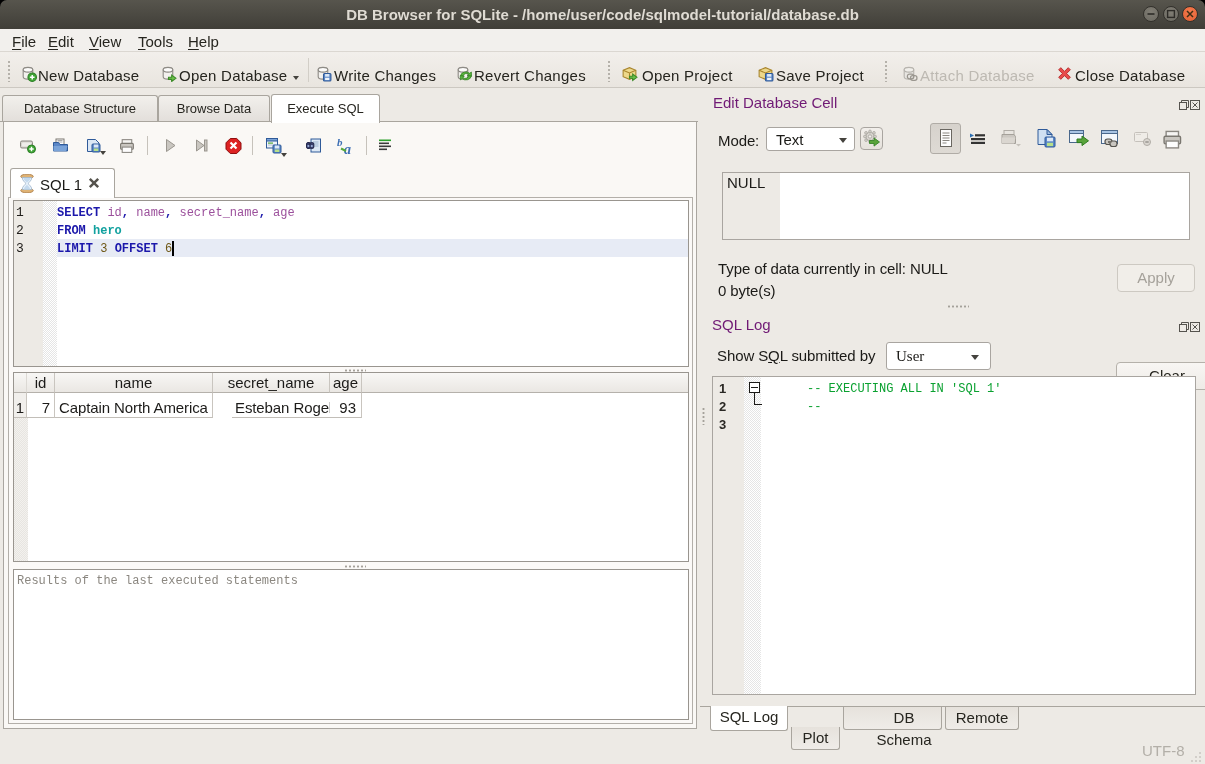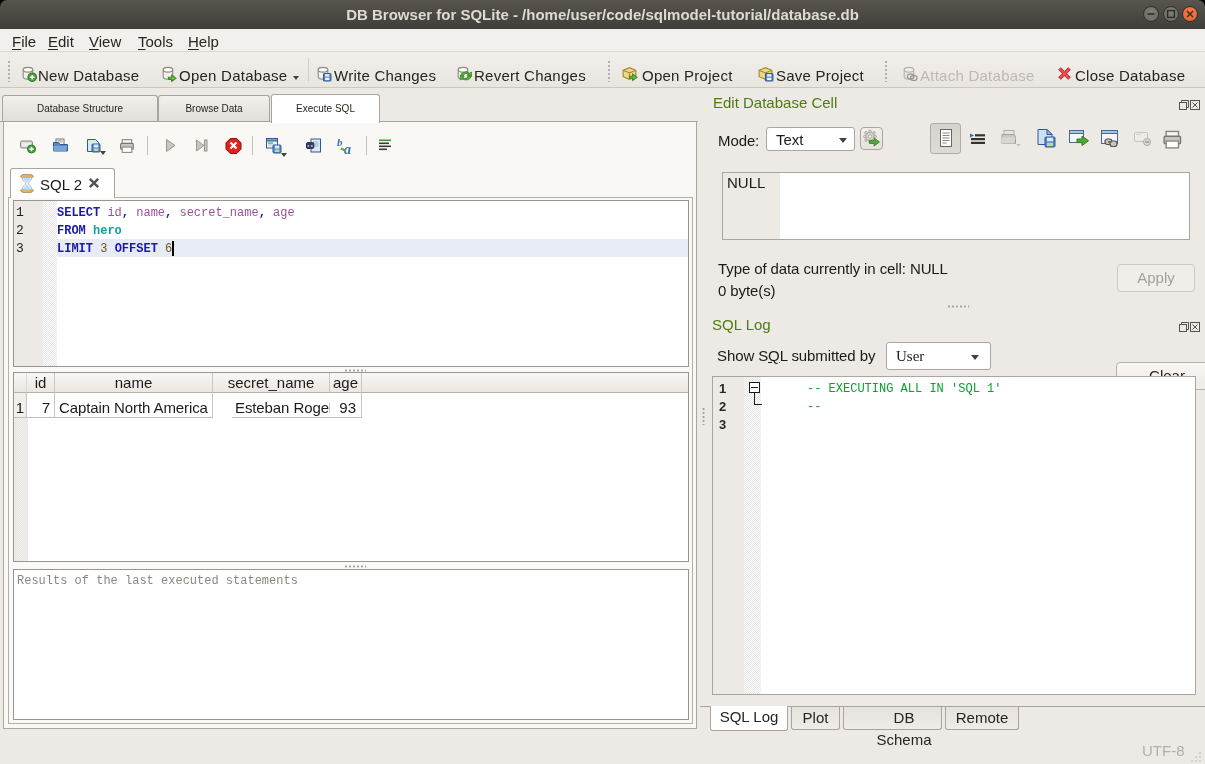--- a/index.html
+++ b/index.html
@@ -17,21 +17,21 @@
   .menuitem{top:33px;font-size:15px;color:#26251f;}
   .menuitem u{text-decoration-thickness:1px;text-underline-offset:2px;}
   
   #toolbar{left:0;top:52px;width:1205px;height:36px;background:linear-gradient(#f2efeb,#e9e5df);border-bottom:1px solid #ccc8c1;box-sizing:border-box;}
   .tbtext{top:67px;font-size:15px;letter-spacing:0.25px;color:#26251f;}
   .tbtext.dis{color:#bdb9b2;}
   .tbicon{top:65px;width:16px;height:16px;}
   .tbsep{top:58px;width:1px;height:24px;background:#d2cec7;}
   .tbhandle{top:60px;width:4px;height:22px;background-image:radial-gradient(circle,#b5b1aa 1px,transparent 1.2px);background-size:4px 4px;}
   
-  .maintab{top:95px;height:27px;box-sizing:border-box;border:1px solid #a9a59e;border-bottom:none;border-radius:3px 3px 0 0;background:linear-gradient(#f2f0ec,#e2deda);font-size:10px;color:#26251f;text-align:center;line-height:26px;}
+  .maintab{top:95px;height:27px;box-sizing:border-box;border:1px solid #a9a59e;border-bottom:none;border-radius:3px 3px 0 0;background:linear-gradient(#f2f0ec,#e2deda);font-size:13px;color:#26251f;text-align:center;line-height:26px;}
   #tabline{left:0;top:121px;width:698px;height:1px;background:#a9a59e;}
   #tab3{top:94px;height:29px;background:#fff;z-index:3;line-height:27px;}
   
   #lpane{left:3px;top:122px;width:694px;height:607px;border:1px solid #aaa6a0;border-top:none;box-sizing:border-box;background:#faf8f5;}
   #ipane{left:8px;top:197px;width:685px;height:527px;border:1px solid #b3afa9;box-sizing:border-box;background:#fbf9f7;}
   
   .sqlicon{top:137px;width:17px;height:17px;}
   .sqlsep{top:136px;width:1px;height:19px;background:#c6c2bb;}
   
   #sqltab{left:10px;top:168px;width:105px;height:30px;background:#fff;border:1px solid #a9a59e;border-bottom:none;border-radius:3px 3px 0 0;box-sizing:border-box;z-index:3;}
@@ -51,21 +51,21 @@
   .splitdots{width:22px;height:3px;background-image:radial-gradient(circle,#a5a19a 1px,transparent 1.2px);background-size:4px 3px;}
   
   #rtable{left:13px;top:372px;width:676px;height:190px;border:1px solid #99958f;box-sizing:border-box;background:#fff;}
   .th{top:373px;height:20px;box-sizing:border-box;background:linear-gradient(#f8f7f5,#eae7e3);border-right:1px solid #c9c5bf;border-bottom:1px solid #b5b1ab;font-size:15px;color:#1c1b19;text-align:center;line-height:19px;}
   .td{top:393px;height:25px;box-sizing:border-box;background:#fff;border-right:1px solid #c9c5bf;border-bottom:1px solid #c2beb8;font-size:15px;color:#1c1b19;line-height:24px;padding-top:3px;white-space:nowrap;}
   #rowhdrrest{left:14px;top:418px;width:14px;height:143px;background-color:#f3f1ee;background-image:linear-gradient(45deg,#e7e5e1 25%,transparent 25%,transparent 75%,#e7e5e1 75%),linear-gradient(45deg,#e7e5e1 25%,transparent 25%,transparent 75%,#e7e5e1 75%);background-size:2px 2px;background-position:0 0,1px 1px;}
   
   #rmsg{left:13px;top:569px;width:676px;height:151px;border:1px solid #99958f;box-sizing:border-box;background:#fff;}
   #rmsgtext{left:17px;top:574px;font:12px "Liberation Mono",monospace;color:#8b8780;text-align:center;}
   
-  .docktitle{font-size:15px;color:#4d7c0f;}
+  .docktitle{font-size:15px;color:#701a75;}
   .dockbtn{width:10px;height:10px;}
   .label14{font-size:15px;color:#1b1a17;letter-spacing:-0.1px;}
   .combo{box-sizing:border-box;background:#fff;border:1px solid #a9a5a0;border-radius:3px;font-size:15px;color:#1b1a17;}
   .combo .arr{position:absolute;width:0;height:0;border-left:4px solid transparent;border-right:4px solid transparent;border-top:5px solid #44423d;}
   .btn{box-sizing:border-box;border-radius:4px;font-size:15px;text-align:center;}
   #applybtn{left:1117px;top:264px;width:78px;height:28px;background:#f1eee9;border:1px solid #cdc9c2;color:#a5a19a;line-height:26px;}
   #clearbtn{left:1116px;top:342px;width:102px;height:28px;background:linear-gradient(#f8f6f3,#eeebe6);border:1px solid #b5b1aa;color:#26251f;line-height:26px;margin-top:20px;}
   #nullbox{left:722px;top:172px;width:468px;height:68px;border:1px solid #a9a5a0;box-sizing:border-box;background:#fff;}
   #nullstrip{left:723px;top:173px;width:57px;height:66px;background:#EDEAE5;}
   #nulltext{left:727px;top:174px;font-size:15px;color:#1b1a17;}
@@ -249,21 +249,21 @@
     </svg></div>
 
 <div class="abs" id="sqltab"></div>
 <div class="abs" style="left:20px;top:174px;width:14px;height:18px;z-index:4;" id="ic-hourglass"><svg width="14" height="19" viewBox="0 0 14 19">
       <ellipse cx="7" cy="2.4" rx="6.3" ry="2.2" fill="#dfb273" stroke="#a87842" stroke-width="0.8"></ellipse>
       <ellipse cx="7" cy="16.6" rx="6.3" ry="2.2" fill="#dfb273" stroke="#a87842" stroke-width="0.8"></ellipse>
       <path d="M2.2 3.5 h9.6 c0 3.5 -3.4 4.6 -3.4 6 c0 1.4 3.4 2.5 3.4 6 h-9.6 c0 -3.5 3.4 -4.6 3.4 -6 c0 -1.4 -3.4 -2.5 -3.4 -6 z" fill="#e8f1fa" stroke="#9ab4cc" stroke-width="0.8"></path>
       <path d="M3.5 4 h7 c0 2.6 -3.5 3.6 -3.5 5 c0 -1.4 -3.5 -2.4 -3.5 -5 z" fill="#c3d9ee"></path>
       <path d="M7 10.5 c0.4 1.2 3 2.2 3.2 5 h-6.4 c0.2 -2.8 2.8 -3.8 3.2 -5 z" fill="#c3d9ee"></path>
     </svg></div>
-<div class="abs" style="left:40px;top:176px;font-size:15px;color:#1b1a17;z-index:4;">SQL 2</div>
+<div class="abs" style="left:40px;top:176px;font-size:15px;color:#1b1a17;z-index:4;">SQL 1</div>
 <div class="abs" style="left:87px;top:176px;z-index:4;" id="ic-tabclose"><svg width="14" height="14" viewBox="0 0 13 13">
       <path d="M1.8 3.4 L3.4 1.8 L6.5 4.9 L9.6 1.8 L11.2 3.4 L8.1 6.5 L11.2 9.6 L9.6 11.2 L6.5 8.1 L3.4 11.2 L1.8 9.6 L4.9 6.5 Z" fill="#55534d"></path>
     </svg></div>
 
 <div class="abs" id="editor"></div>
 <div class="abs" id="edgutter"></div>
 <div class="abs" id="edfold"></div>
 <div class="abs" id="edhl"></div>
 <div class="abs lnum" style="top:204px;">1<br>2<br>3</div>
 <div class="abs code" style="top:204px;"><span class="kw">SELECT</span> <span class="ident">id</span><span class="kw">,</span> <span class="ident">name</span><span class="kw">,</span> <span class="ident">secret_name</span><span class="kw">,</span> <span class="ident">age</span></div>
@@ -406,21 +406,21 @@
 <div class="abs logtext" style="top:380px;">-- EXECUTING ALL IN 'SQL 1'</div>
 <div class="abs logtext" style="top:398px;">--</div>
 
 <div class="abs" style="left:749px;top:382px;width:11px;height:11px;box-sizing:border-box;border:1px solid #1b1a17;background:#fff;z-index:2;"></div>
 <div class="abs" style="left:751px;top:387px;width:7px;height:1px;background:#1b1a17;z-index:2;"></div>
 <div class="abs" style="left:754px;top:393px;width:1px;height:12px;background:#1b1a17;"></div>
 <div class="abs" style="left:754px;top:404px;width:8px;height:1px;background:#1b1a17;"></div>
 
 <div class="abs" id="dockline"></div>
 <div class="abs btab" id="btab1" style="left:710px;width:78px;">SQL Log</div>
-<div class="abs btab" style="left:791px;width:49px;">Plot</div>
+<div class="abs btab" style="left:791px;width:49px;margin-top:20px;">Plot</div>
 <div class="abs btab" style="left:843px;width:99px;padding-left:23px;">DB Schema</div>
 <div class="abs btab" style="left:945px;width:74px;">Remote</div>
 <div class="abs" id="utf8">UTF-8</div>
 <div class="abs" id="grip"><svg width="13" height="13" viewBox="0 0 13 13">
       <g fill="#c9c5bf">
         <circle cx="11" cy="3" r="1"></circle>
         <circle cx="7" cy="7" r="1"></circle>
         <circle cx="11" cy="7" r="1"></circle>
         <circle cx="3" cy="11" r="1"></circle>
         <circle cx="7" cy="11" r="1"></circle>

